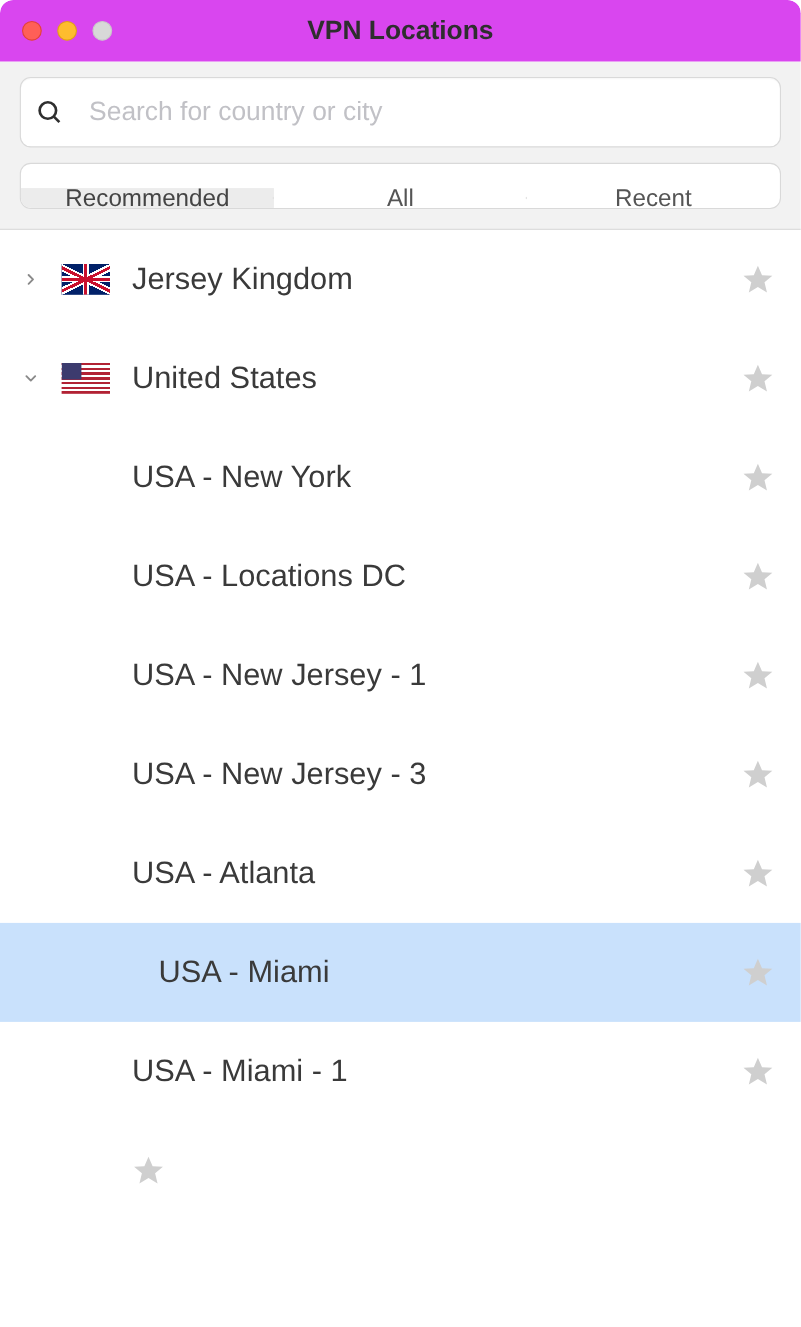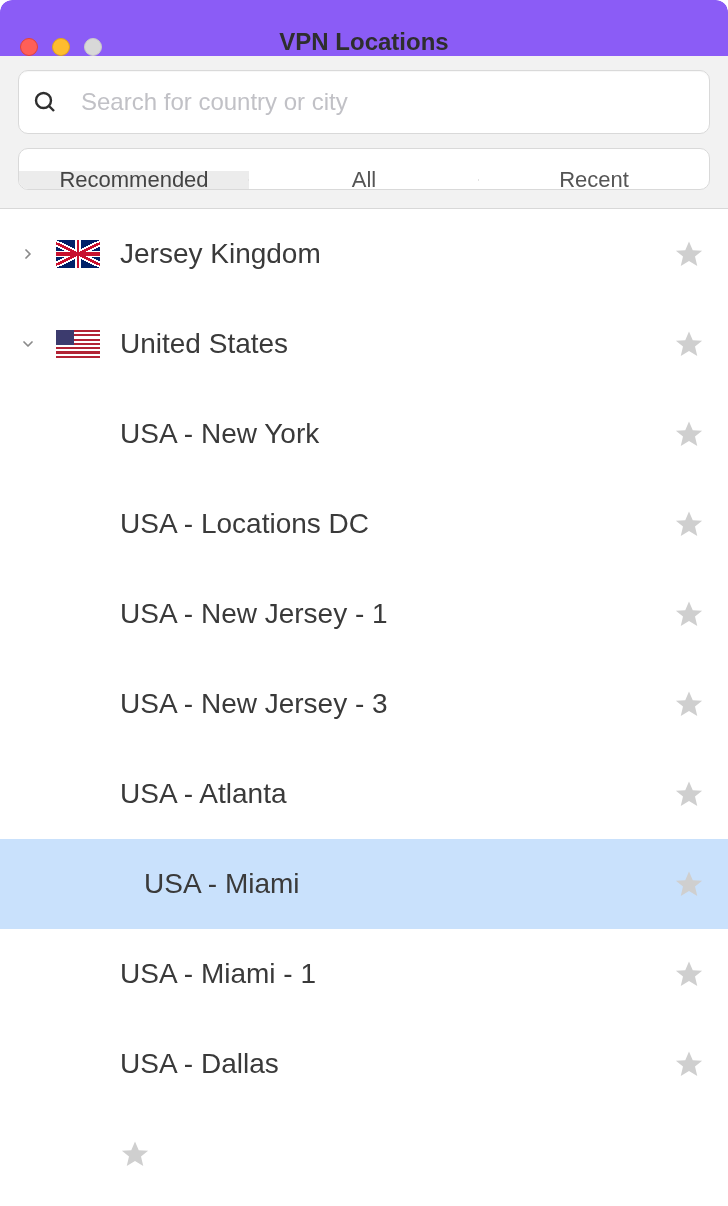--- a/index.html
+++ b/index.html
@@ -11,23 +11,23 @@
     }
     body {
       width: 728px;
       height: 1206px;
       background: #ffffff;
       overflow: hidden;
       border-radius: 12px;
     }
     .titlebar {
       height: 56px;
-      background: #8b5cf6;
-      display: flex;
-      align-items: flex-end;
+      background: #d946ef;
+      display: flex;
+      align-items: center;
       position: relative;
       border-top-left-radius: 12px;
       border-top-right-radius: 12px;
     }
     .traffic-lights {
       position: absolute;
       left: 20px;
       display: flex;
       gap: 14px;
       align-items: center;
@@ -342,29 +342,20 @@
   <div class="row">
     <div class="indent-cell"></div>
     <div class="label-cell">USA - Miami - 1</div>
     <div class="star-cell">
       <svg class="star" width="30" height="30" viewBox="0 0 24 24" fill="currentColor">
           <polygon points="12 2 15 9 22.5 9.3 16.8 14 18.6 21.5 12 17.5 5.4 21.5 7.2 14 1.5 9.3 9 9"></polygon>
         </svg>
     </div>
   </div>
 
-  <div class="row">
-    <div class="indent-cell"></div>
-    <div class="label-cell">USA - Dallas</div>
-    <div class="star-cell">
-      <svg class="star" width="30" height="30" viewBox="0 0 24 24" fill="currentColor">
-          <polygon points="12 2 15 9 22.5 9.3 16.8 14 18.6 21.5 12 17.5 5.4 21.5 7.2 14 1.5 9.3 9 9"></polygon>
-        </svg>
-    </div>
-  </div>
 
   <div class="row">
     <div class="indent-cell"></div>
     <div class="star-cell">
       <svg class="star" width="30" height="30" viewBox="0 0 24 24" fill="currentColor">
           <polygon points="12 2 15 9 22.5 9.3 16.8 14 18.6 21.5 12 17.5 5.4 21.5 7.2 14 1.5 9.3 9 9"></polygon>
         </svg>
     </div>
   </div>
 

